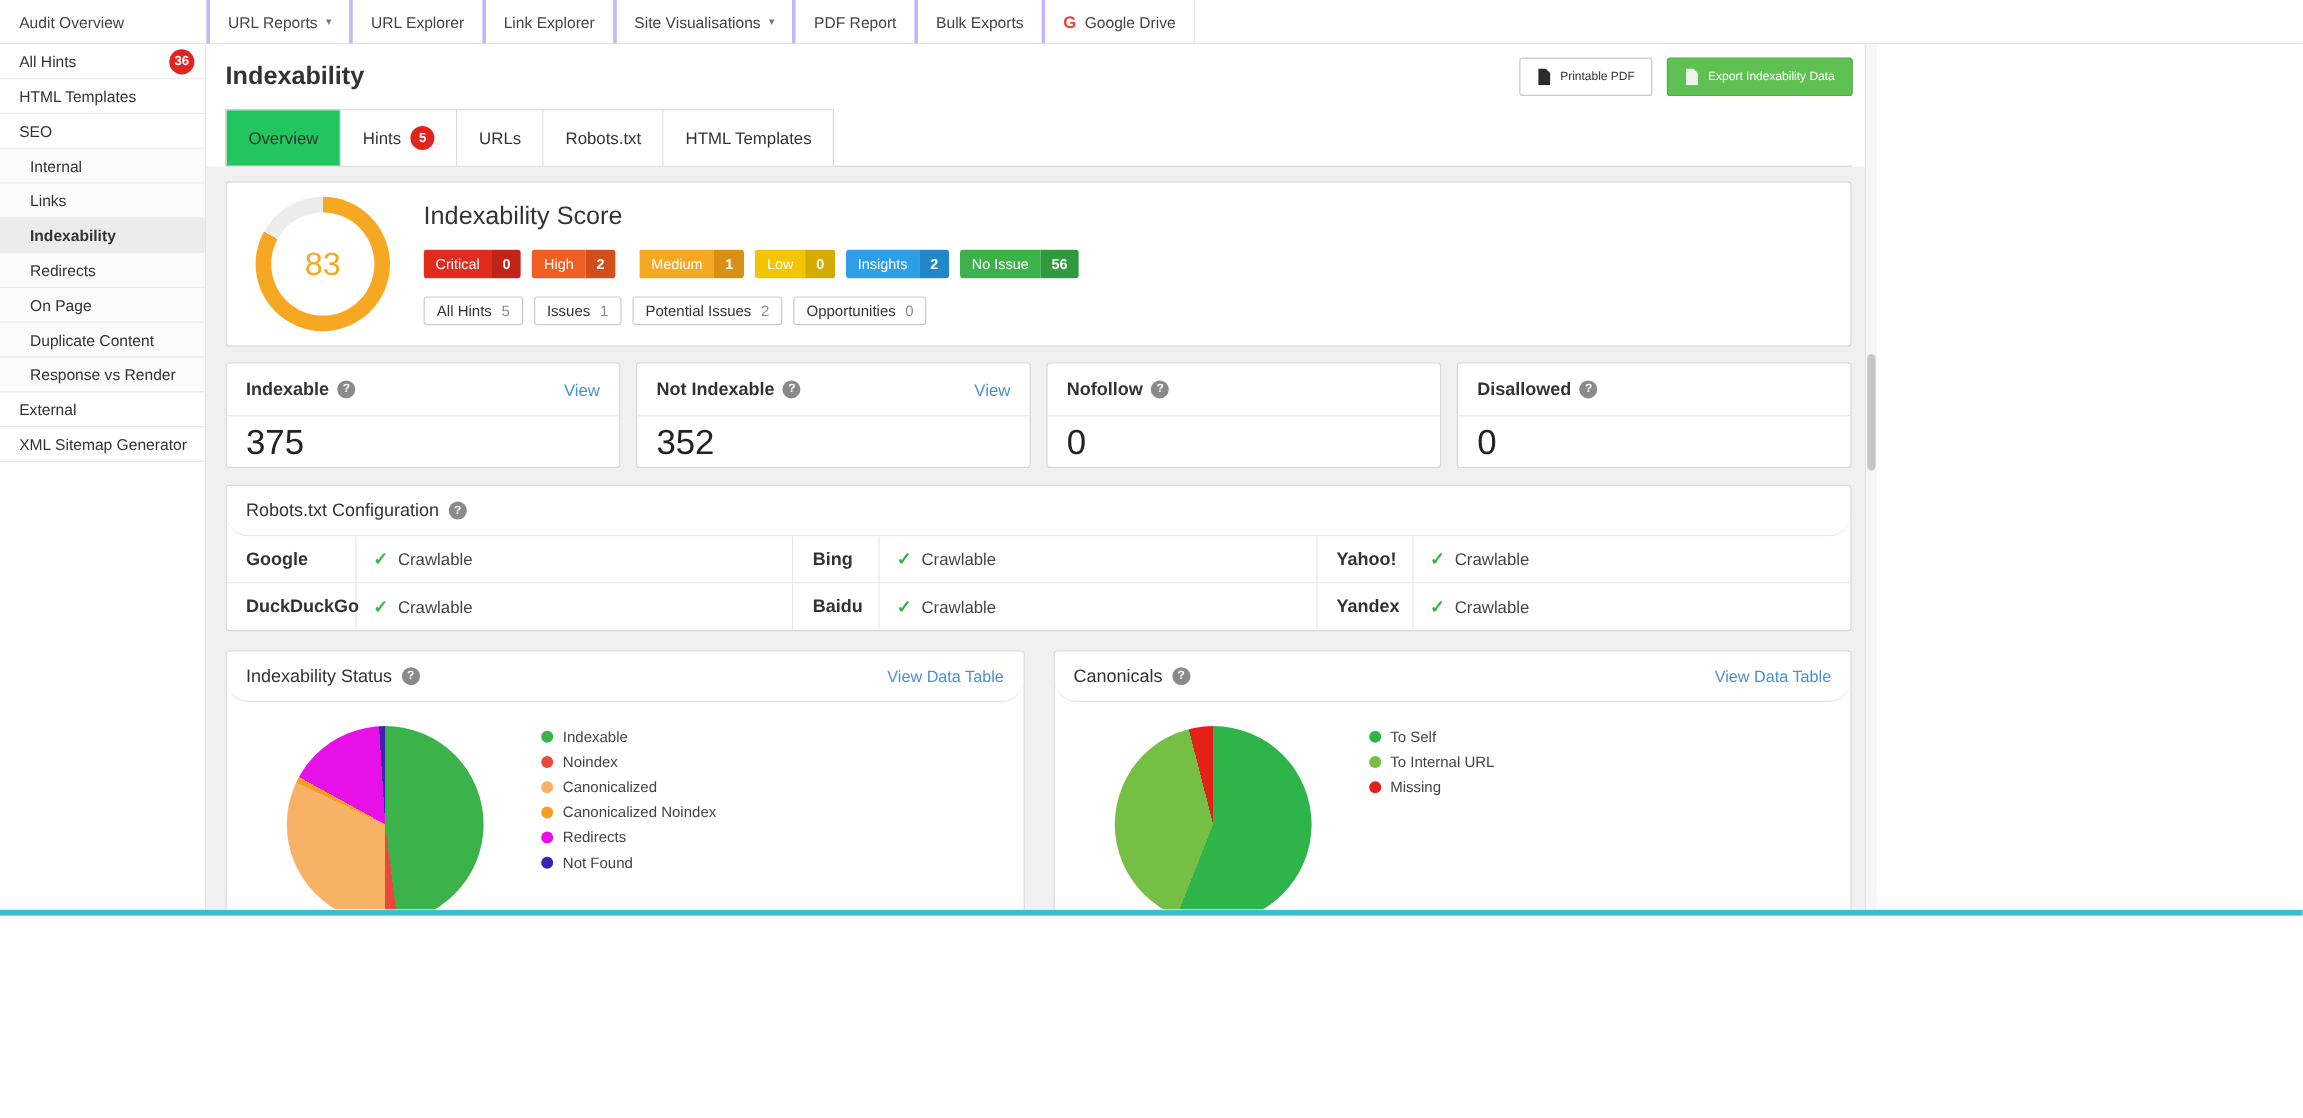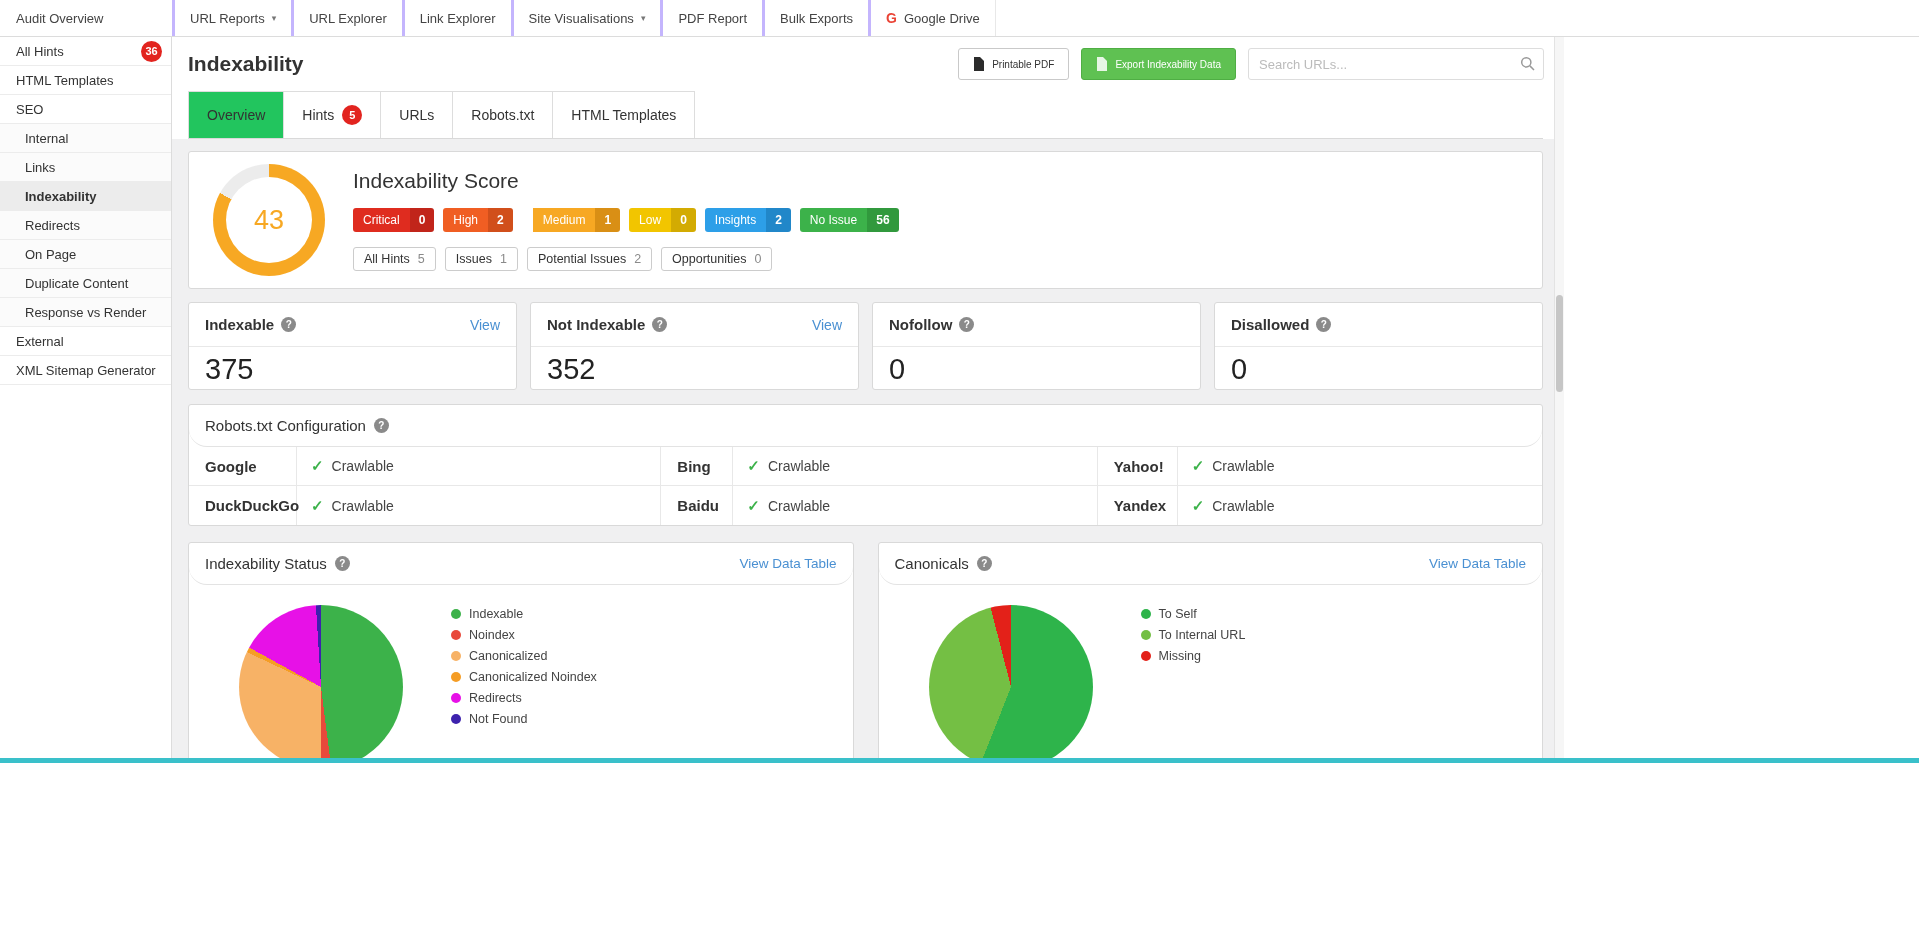--- a/index.html
+++ b/index.html
@@ -182,29 +182,20 @@
                 <path d="M1 0h6l4 4v10H1z" fill="#2b2b2b"></path>
               </svg>
             <span>Printable PDF</span>
           </button>
           <button class="btn btn-export" style="background: rgb(95, 193, 82);">
             <svg width="11" height="14" viewBox="0 0 11 14">
                 <path d="M1 0h6l4 4v10H1z" fill="#ffffff" opacity="0.85"></path>
               </svg>
             <span>Export Indexability Data</span>
           </button>
-          <div class="search-wrap">
-            <input class="search-input" type="text" placeholder="Search URLs..." style="">
-            <span class="search-icon">
-              <svg width="15" height="15" viewBox="0 0 15 15">
-                  <circle cx="6.3" cy="6.3" r="4.6" fill="none" stroke="#999" stroke-width="1.5"></circle>
-                  <line x1="9.9" y1="9.9" x2="14" y2="14" stroke="#999" stroke-width="1.5"></line>
-                </svg>
-            </span>
-          </div>
         </div>
 
         <div class="tabbar">
           <div class="tabs">
             <div class="tab active">
               <span>Overview</span>
             </div>
             <div class="tab">
               <span>Hints</span>
               <span class="tab-badge">5</span>
@@ -219,21 +210,21 @@
               <span>HTML Templates</span>
             </div>
             <div class="tabs-rest"></div>
           </div>
         </div>
 
         <div class="content">
 
           <section class="card score-card">
             <div class="donut" style="background: conic-gradient(rgb(247, 168, 35) 0%, rgb(247, 168, 35) 83%, rgb(236, 236, 236) 83%, rgb(236, 236, 236) 100%);">
-              <span class="donut-score">43</span>
+              <span class="donut-score">83</span>
             </div>
             <div class="score-right">
               <div class="score-title">Indexability Score</div>
               <div class="sev-row">
                 <span class="sev">
                   <span class="sev-label" style="background: rgb(223, 44, 31);">Critical</span>
                   <span class="sev-count" style="background: rgb(193, 37, 26);">0</span>
                 </span>
                 <span class="sev">
                   <span class="sev-label" style="background: rgb(240, 94, 35);">High</span>

